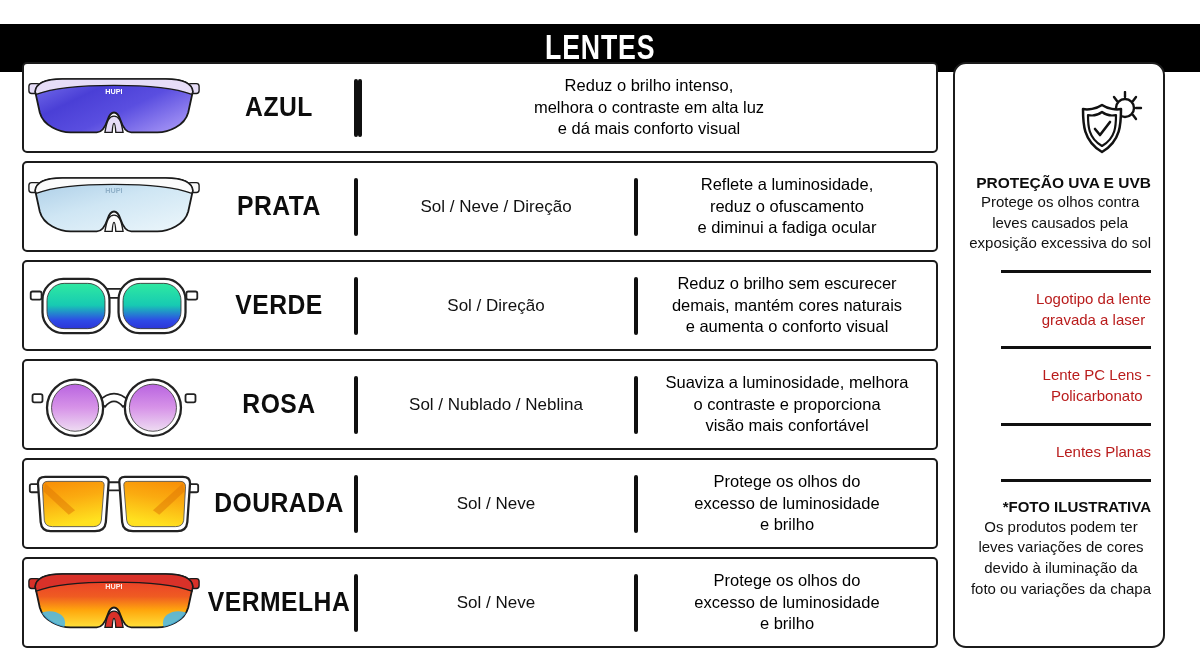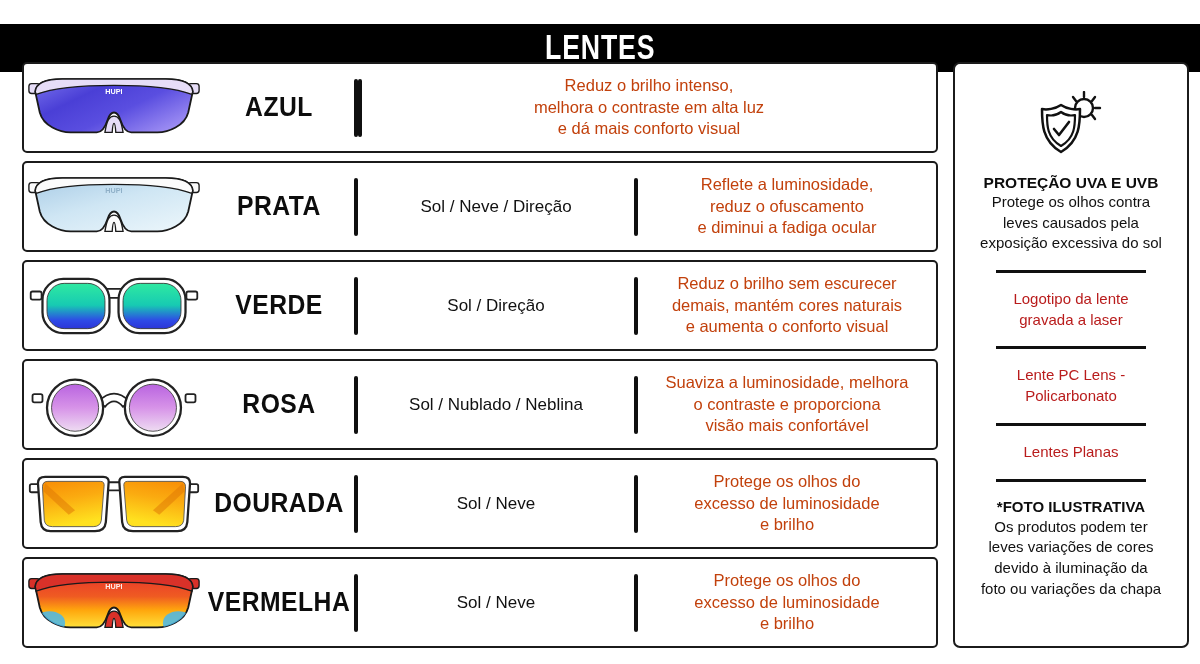--- a/index.html
+++ b/index.html
@@ -28,26 +28,26 @@
   }
   .cell-img { width:180px; display:flex; align-items:center; justify-content:center; }
   .cell-name {
     width:150px; text-align:center; font-weight:bold; font-size:26px;
     letter-spacing:0.5px; color:#0d0d0d; transform:scale(0.95,1.05);
   }
   .vdiv { width:4px; height:58px; background:#101010; border-radius:2px; flex:none; }
   .cell-usage { width:276px; text-align:center; font-size:17px; color:#111; }
   .cell-desc {
     flex:1; text-align:center; font-size:16.5px; line-height:1.3;
-    color:#c2410c; white-space:pre-line; padding:0 6px;
+    color:#000000; white-space:pre-line; padding:0 6px;
   }
   .sidebar {
-    position:absolute; left:953px; top:62px; width:236px; height:586px;
-    border:2px solid #1b1b1b; border-radius:7px; background:#fff;
-    display:flex; flex-direction:column; align-items:center; text-align:center;
+    position:absolute; left:953px; top:62px; width:212px; height:586px;
+    border:2px solid #1b1b1b; border-radius:13px; background:#fff;
+    display:flex; flex-direction:column; align-items:flex-end; text-align:center;
     padding:26px 12px 12px 12px;
   }
   .sidebar .icon-wrap { height:68px; display:flex; align-items:center; justify-content:center; }
   .uv-heading { font-weight:bold; font-size:15.5px; color:#0d0d0d; margin-top:16px; }
   .side-text { font-size:15px; line-height:1.38; color:#111; white-space:pre-line; }
   .hdiv { width:150px; height:3px; background:#101010; margin:16px 0; flex:none; }
   .feature { font-size:15px; line-height:1.38; color:#b91c1c; white-space:pre-line; }
   .note-title { font-weight:bold; font-size:15px; color:#0d0d0d; margin-bottom:2px; }
   svg text { font-family:"Liberation Sans", sans-serif; }
 </style>

